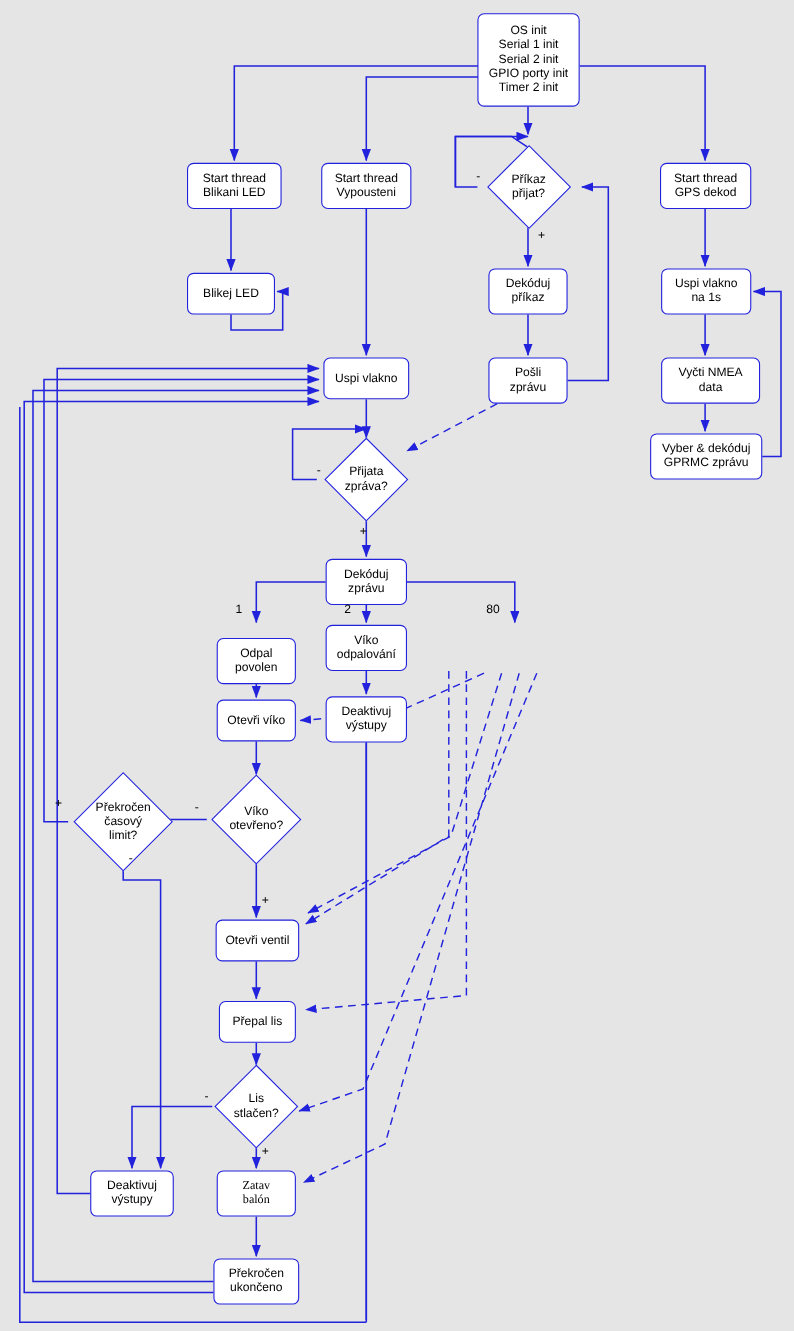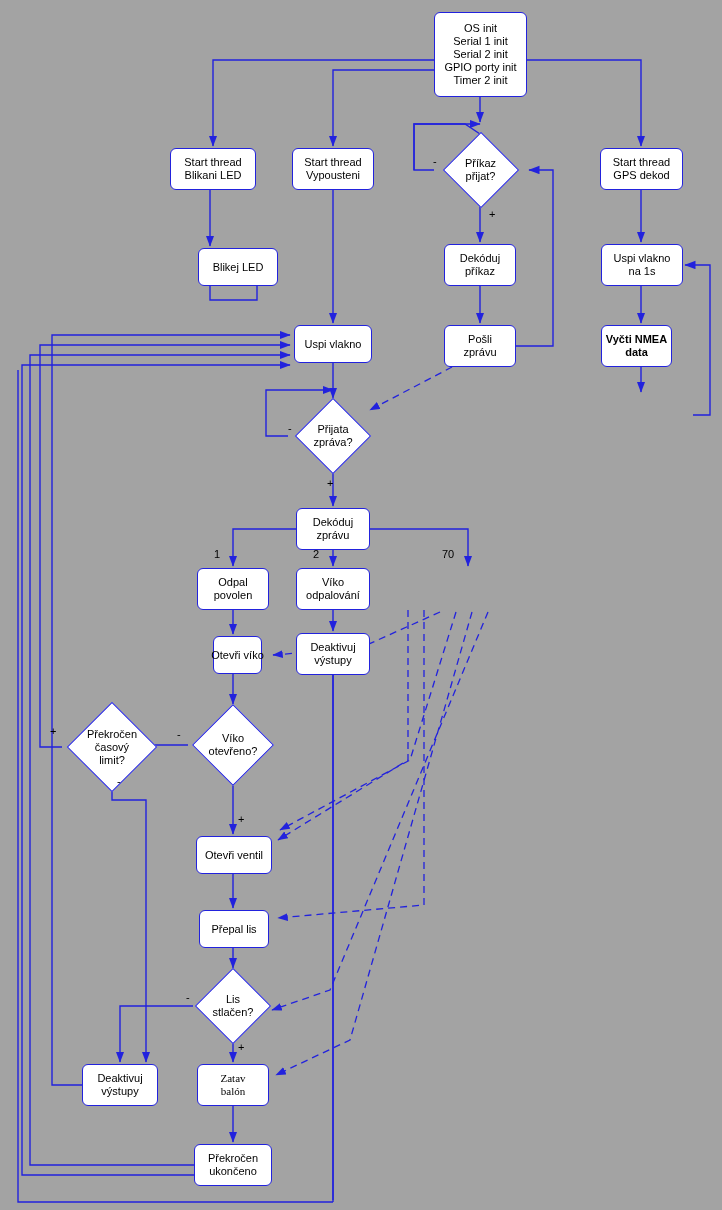--- a/index.html
+++ b/index.html
@@ -4,21 +4,21 @@
 <style>
   html, body {
     margin: 0;
     padding: 0;
     background: #ffffff;
   }
   #canvas {
     position: relative;
     width: 722px;
     height: 1210px;
-    background: #a3a3a3;
+    background: #e5e5e5;
     font-family: "Liberation Sans", sans-serif;
     overflow: hidden;
   }
   svg.edges {
     position: absolute;
     left: 0;
     top: 0;
     width: 722px;
     height: 1210px;
     pointer-events: none;
@@ -167,37 +167,39 @@
 Serial 1 init
 Serial 2 init
 GPIO porty init
 Timer 2 init</div>
   <div class="node box" style="left:170px;top:148px;width:86px;height:42px;">Start thread
 Blikani LED</div>
   <div class="node box" style="left:292px;top:148px;width:82px;height:42px;">Start thread
 Vypousteni</div>
   <div class="node box" style="left:600px;top:148px;width:83px;height:42px;">Start thread
 GPS dekod</div>
-  <div class="node box" style="left:170px;top:248px;width:80px;height:38px;margin-left:28px;">Blikej LED</div>
+  <div class="node box" style="left:170px;top:248px;width:80px;height:38px;">Blikej LED</div>
   <div class="node box" style="left:444px;top:244px;width:72px;height:42px;">Dekóduj
 příkaz</div>
   <div class="node box" style="left:601px;top:244px;width:82px;height:42px;">Uspi vlakno
 na 1s</div>
   <div class="node box" style="left:294px;top:325px;width:78px;height:38px;">Uspi vlakno</div>
   <div class="node box" style="left:444px;top:325px;width:72px;height:42px;">Pošli
 zprávu</div>
-  <div class="node box" style="left:601px;top:325px;width:71px;height:42px;font-weight:bold;">Vyčti NMEA
+  <div class="node box" style="left:601px;top:325px;width:90px;height:42px;">Vyčti NMEA
 data</div>
+  <div class="node box" style="left:591px;top:394px;width:102px;height:42px;">Vyber &amp; dekóduj
+GPRMC zprávu</div>
   <div class="node box" style="left:296px;top:508px;width:74px;height:42px;">Dekóduj
 zprávu</div>
-  <div class="node box" style="left:197px;top:568px;width:72px;height:42px;text-align:center;">Odpal
+  <div class="node box" style="left:197px;top:580px;width:72px;height:42px;text-align:center;">Odpal
 povolen</div>
   <div class="node box" style="left:296px;top:568px;width:74px;height:42px;">Víko
 odpalování</div>
-  <div class="node box" style="left:213px;top:636px;width:49px;height:38px;">Otevři víko</div>
+  <div class="node box" style="left:197px;top:636px;width:72px;height:38px;">Otevři víko</div>
   <div class="node box" style="left:296px;top:633px;width:74px;height:42px;">Deaktivuj
 výstupy</div>
   <div class="node box" style="left:196px;top:836px;width:76px;height:38px;">Otevři ventil</div>
   <div class="node box" style="left:199px;top:910px;width:70px;height:38px;">Přepal lis</div>
   <div class="node box" style="left:82px;top:1064px;width:76px;height:42px;">Deaktivuj
 výstupy</div>
   <div class="node box" style="left:197px;top:1064px;width:72px;height:42px;font-family:Liberation Serif, serif;">Zatav
 balón</div>
   <div class="node box" style="left:194px;top:1144px;width:78px;height:42px;">Překročen
 ukončeno</div>
@@ -232,21 +234,21 @@
     <div class="diamond-label">Lis
 stlačen?</div>
   </div>
 
   <div class="edge-label" style="left:433px;top:156px;">-</div>
   <div class="edge-label" style="left:489px;top:209px;">+</div>
   <div class="edge-label" style="left:288px;top:423px;">-</div>
   <div class="edge-label" style="left:327px;top:478px;">+</div>
   <div class="edge-label" style="left:214px;top:549px;">1</div>
   <div class="edge-label" style="left:313px;top:549px;">2</div>
-  <div class="edge-label" style="left:442px;top:549px;">70</div>
+  <div class="edge-label" style="left:442px;top:549px;">80</div>
   <div class="edge-label" style="left:177px;top:729px;">-</div>
   <div class="edge-label" style="left:238px;top:814px;">+</div>
   <div class="edge-label" style="left:50px;top:726px;">+</div>
   <div class="edge-label" style="left:117px;top:776px;">-</div>
   <div class="edge-label" style="left:186px;top:992px;">-</div>
   <div class="edge-label" style="left:238px;top:1042px;">+</div>
 
 </div>
 
 </body></html>

